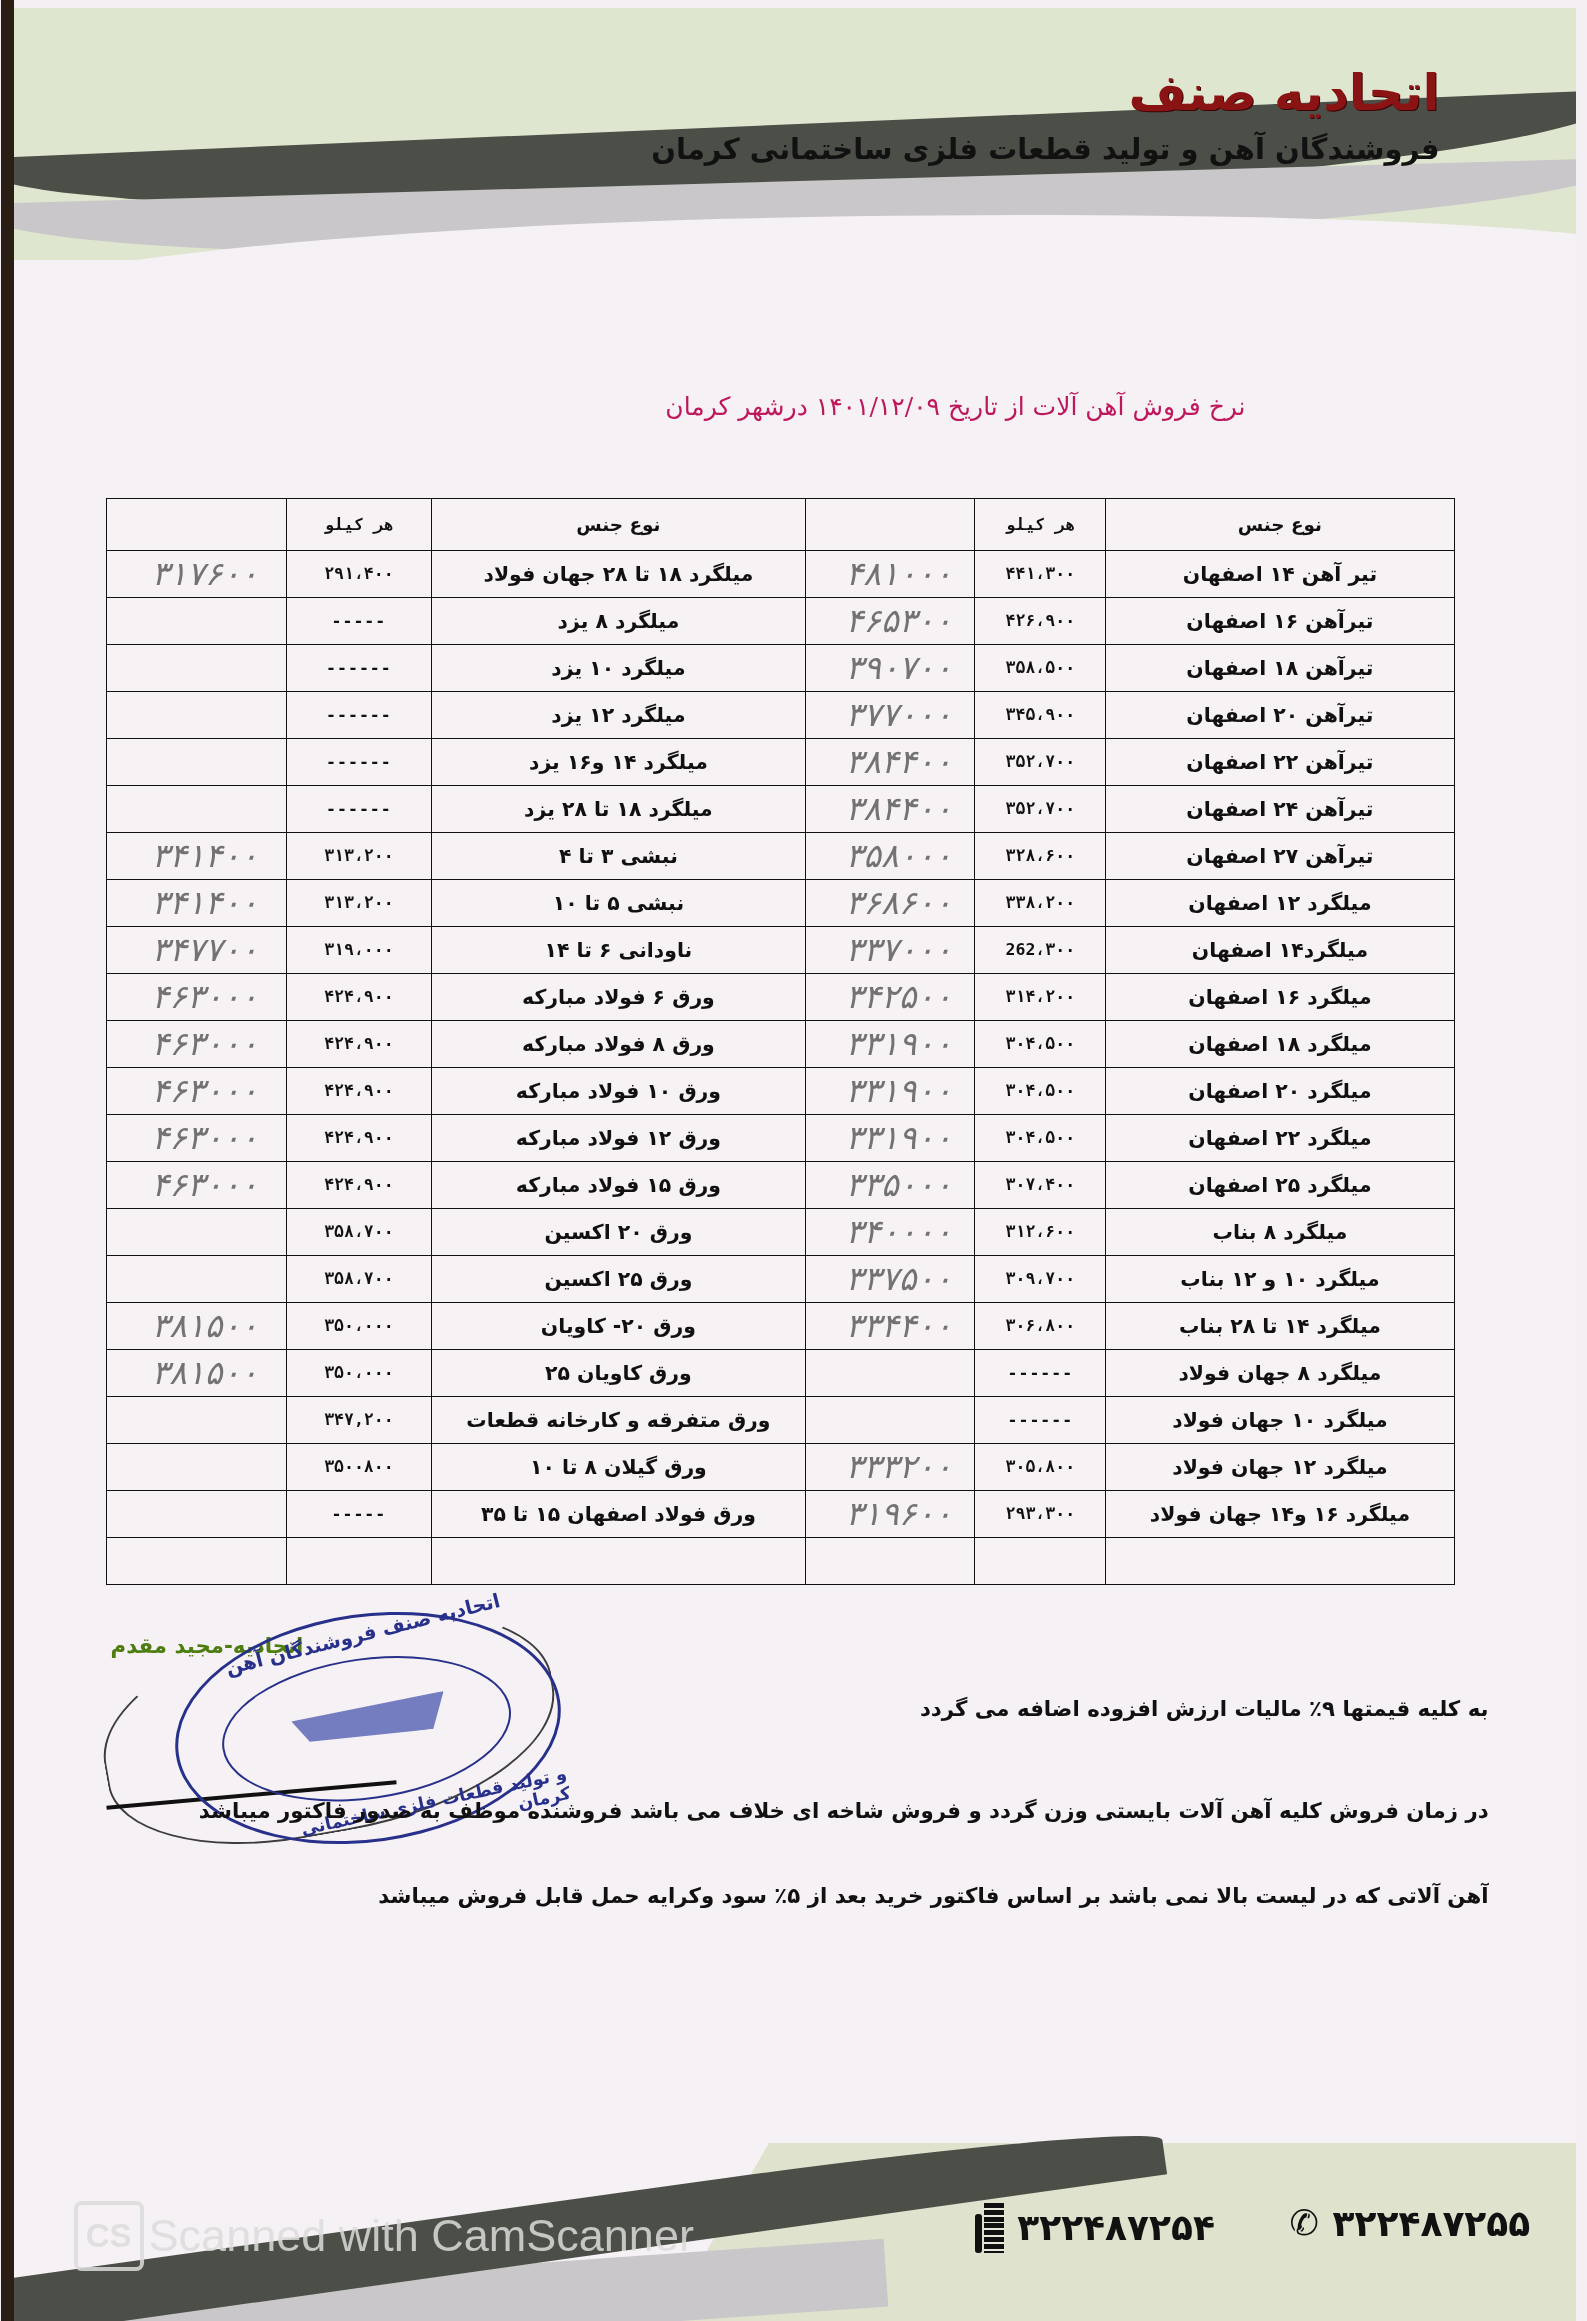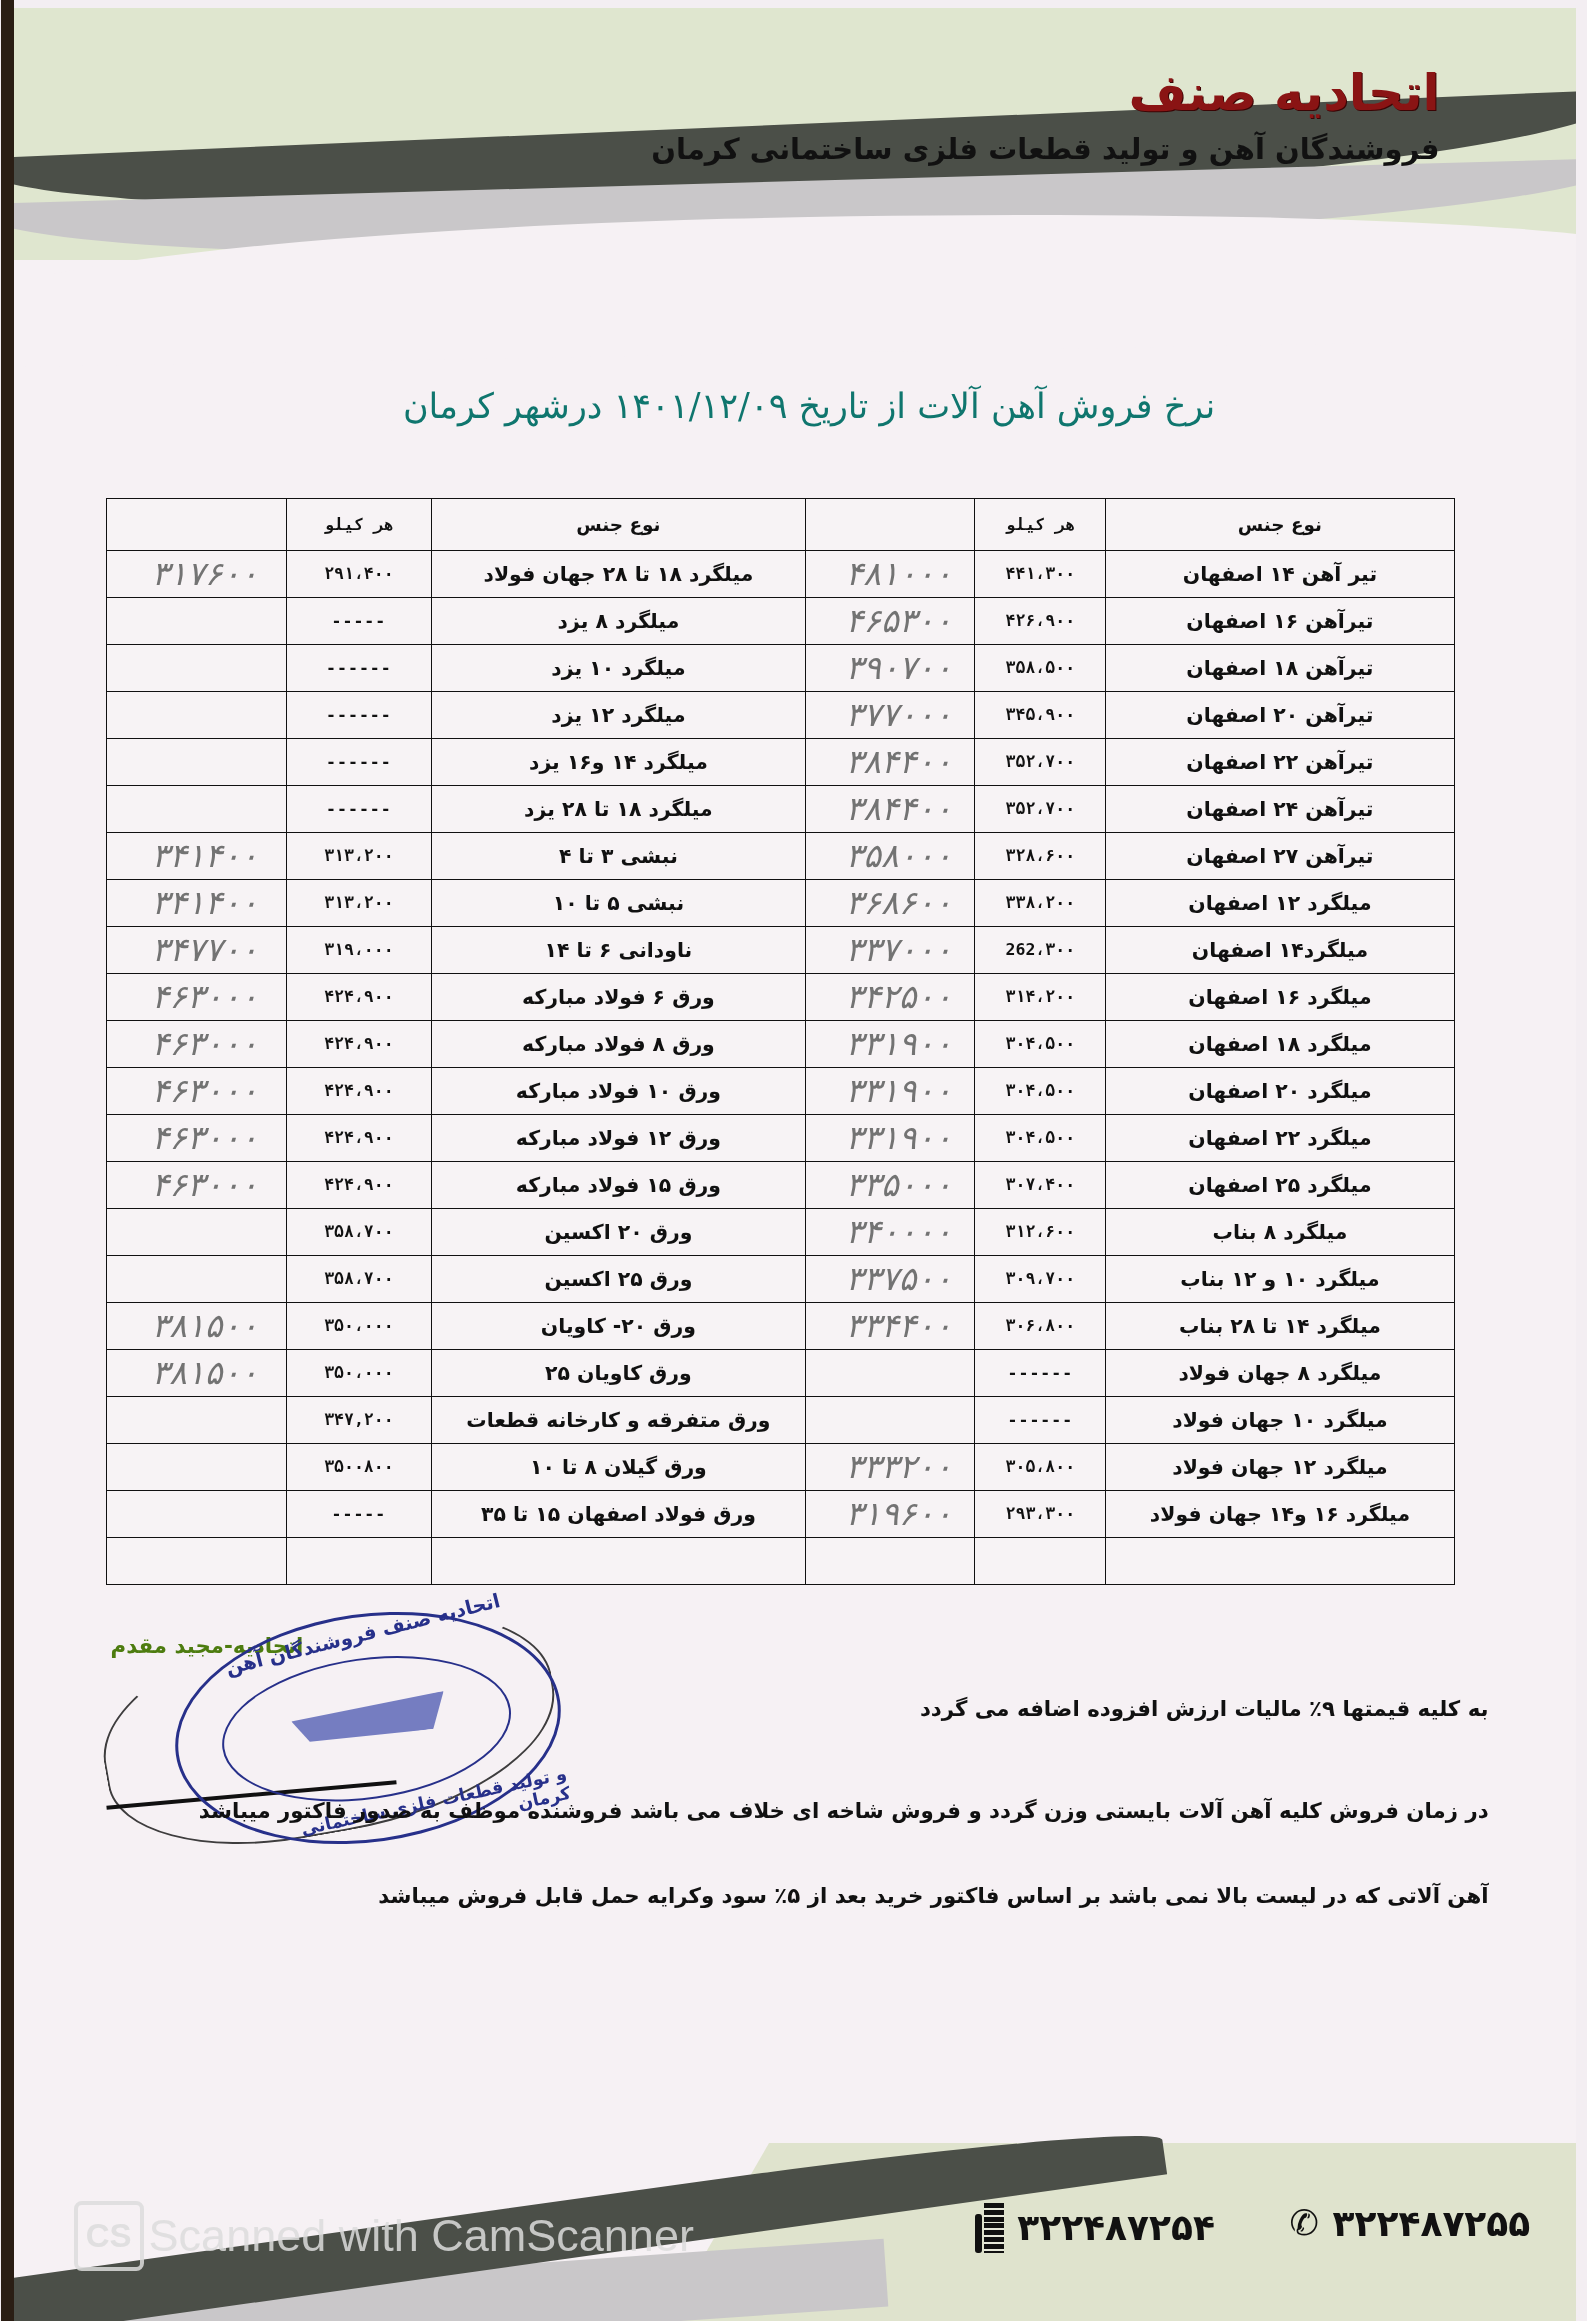--- a/index.html
+++ b/index.html
@@ -50,21 +50,21 @@
       font-size: 29px; font-weight: bold; color: #111;
     }
     
     .ref-fields { position: absolute; left: 107px; top: 199px; width: 311px; }
     .ref-row { display: flex; align-items: center; justify-content: flex-end; height: 56px; direction: rtl; }
     .ref-label { font-size: 21.3px; font-weight: bold; width: 87px; text-align: right; }
     .ref-line { width: 189px; border-bottom: 1.9px dotted #333; margin-right: 17.5px; height: 1.9px; }
     .doc-title {
       position: absolute; left: 359px; top: 374px; width: 873px;
       font-family: "DejaVu Serif", serif;
-      font-size: 35px; text-align: center; line-height: 49px; color: #0f766e;
+      font-size: 25px; text-align: right; line-height: 49px; color: #be185d;
     }
     
     .price-table {
       position: absolute; left: 92px; top: 490px; width: 1349px;
       border-collapse: collapse; direction: rtl;
       background: rgba(255,255,255,0.15);
     }
     .price-table td, .price-table th {
       border: 1.9px solid #111; height: 47px; vertical-align: middle;
       font-size: 20.4px; font-weight: bold; text-align: center;

